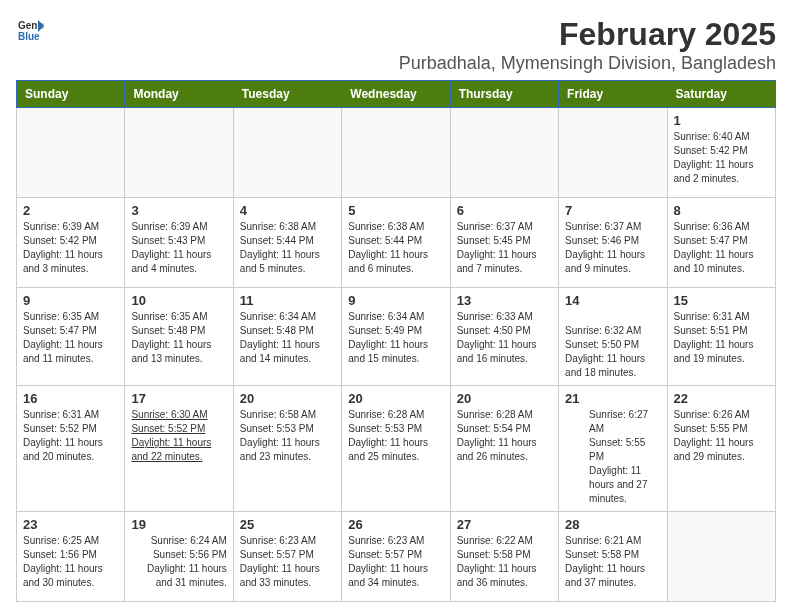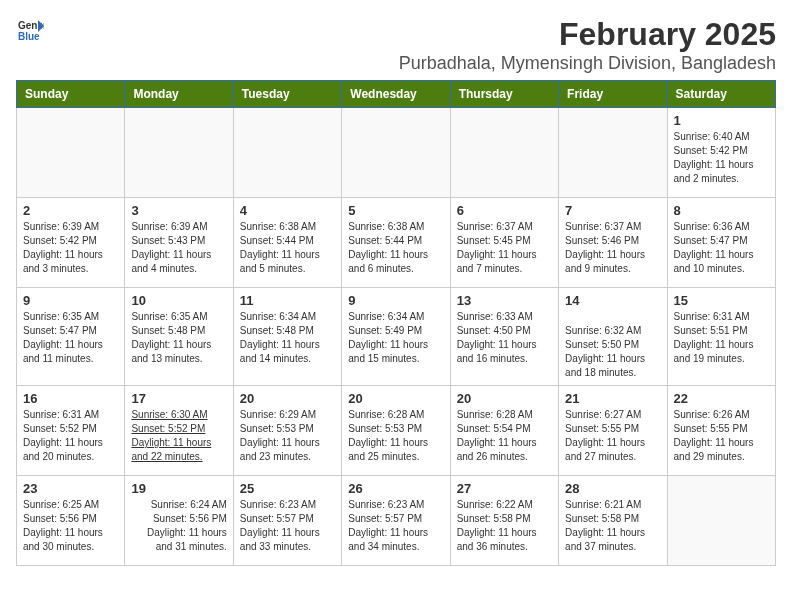--- a/index.html
+++ b/index.html
@@ -217,54 +217,54 @@
 Daylight: 11 hours and 20 minutes.</div>
         </td>
         <td>
           <span class="day-num">17</span>
           <div class="day-info" style="white-space: pre-line; text-decoration: underline;">Sunrise: 6:30 AM
 Sunset: 5:52 PM
 Daylight: 11 hours and 22 minutes.</div>
         </td>
         <td>
           <span class="day-num">20</span>
-          <div class="day-info" style="white-space: pre-line;">Sunrise: 6:29 AM
+          <div class="day-info" style="white-space: pre-line;">Sunrise: 6:58 AM
 Sunset: 5:53 PM
 Daylight: 11 hours and 23 minutes.</div>
         </td>
         <td>
           <span class="day-num">20</span>
           <div class="day-info" style="white-space: pre-line;">Sunrise: 6:28 AM
 Sunset: 5:53 PM
 Daylight: 11 hours and 25 minutes.</div>
         </td>
         <td>
           <span class="day-num">20</span>
           <div class="day-info" style="white-space: pre-line;">Sunrise: 6:28 AM
 Sunset: 5:54 PM
 Daylight: 11 hours and 26 minutes.</div>
         </td>
         <td>
           <span class="day-num">21</span>
-          <div class="day-info" style="white-space: pre-line;">Sunrise: 6:27 AM
+          <div class="day-info" style="white-space: pre-line; margin-left: 24px;">Sunrise: 6:27 AM
 Sunset: 5:55 PM
 Daylight: 11 hours and 27 minutes.</div>
         </td>
         <td>
           <span class="day-num">22</span>
           <div class="day-info" style="white-space: pre-line;">Sunrise: 6:26 AM
 Sunset: 5:55 PM
 Daylight: 11 hours and 29 minutes.</div>
         </td>
       </tr>
       <tr>
         <td>
           <span class="day-num">23</span>
           <div class="day-info" style="white-space: pre-line;">Sunrise: 6:25 AM
-Sunset: 5:56 PM
+Sunset: 1:56 PM
 Daylight: 11 hours and 30 minutes.</div>
         </td>
         <td>
           <span class="day-num">19</span>
           <div class="day-info" style="white-space: pre-line; text-align: right;">Sunrise: 6:24 AM
 Sunset: 5:56 PM
 Daylight: 11 hours and 31 minutes.</div>
         </td>
         <td>
           <span class="day-num">25</span>

